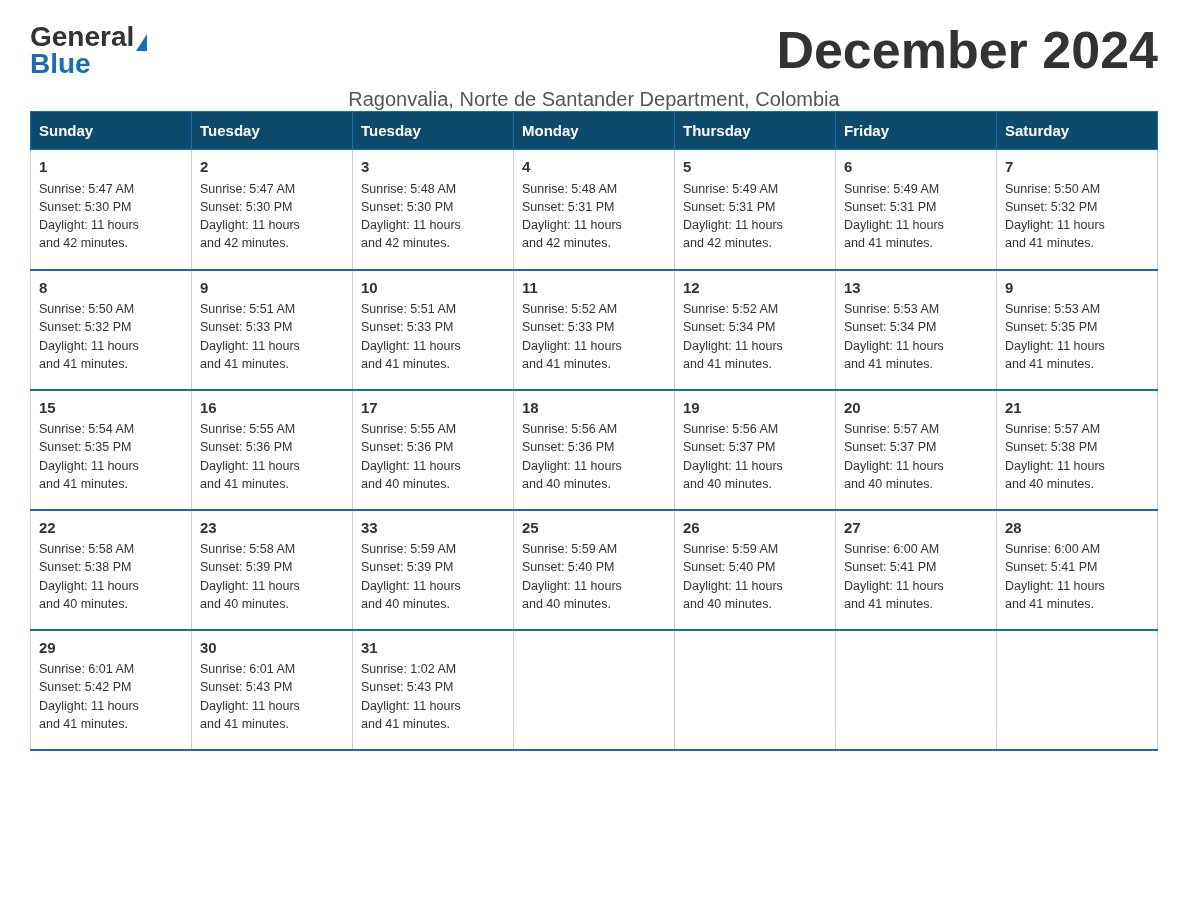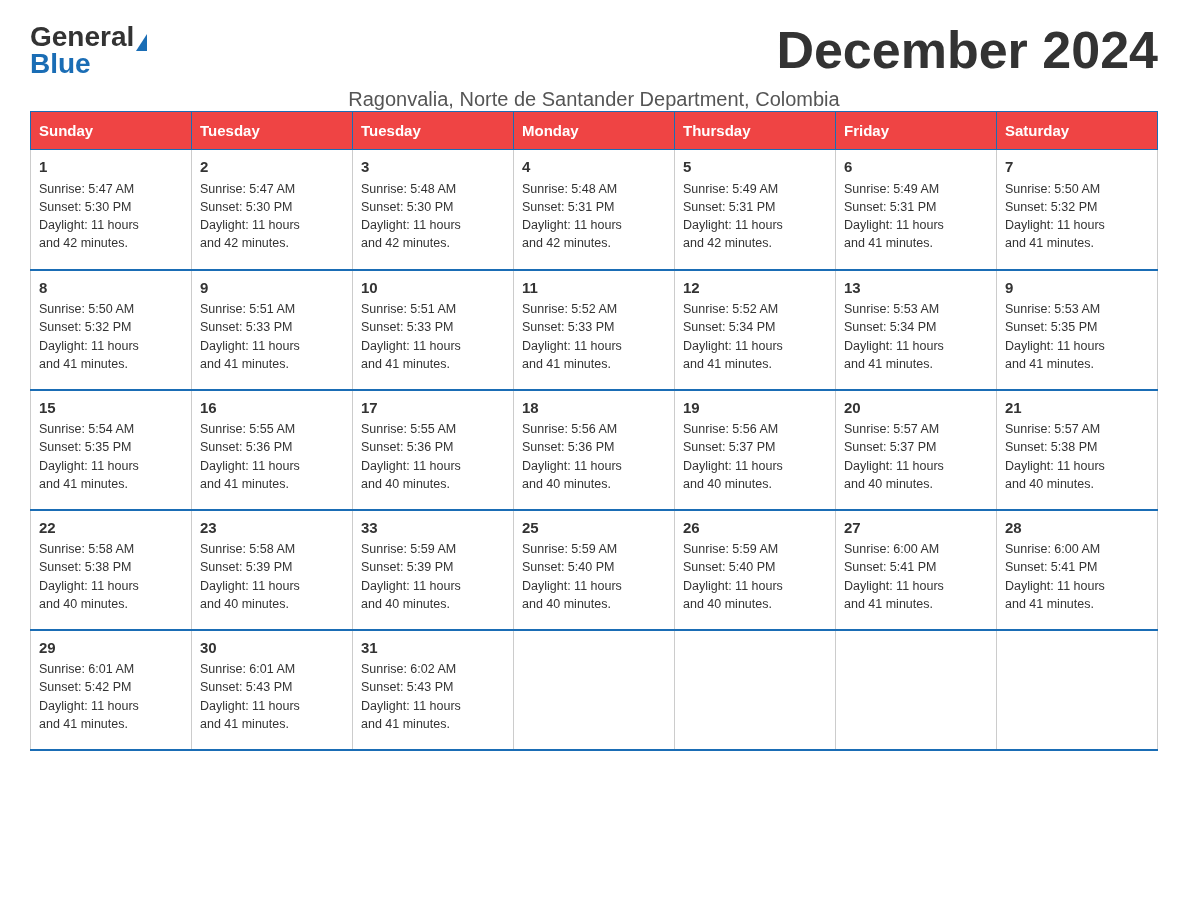--- a/index.html
+++ b/index.html
@@ -32,21 +32,21 @@
       font-size: 20px;
       color: #555;
       text-align: center;
     }
     table {
       width: 100%;
       border-collapse: collapse;
       table-layout: fixed;
     }
     thead tr th {
-      background-color: #ef4444;
+      background-color: #0c4a6e;
       color: #fff;
       font-size: 15px;
       font-weight: bold;
       padding: 10px 8px;
       text-align: left;
       border: 1px solid #1a6db5;
     }
     tbody tr td {
       vertical-align: top;
       padding: 6px 8px;
@@ -312,21 +312,21 @@
       </td>
         <td>
         <span class="day-number">30</span>
         <span>Sunrise: 6:01 AM</span><br>
         <span>Sunset: 5:43 PM</span><br>
         <span>Daylight: 11 hours</span><br>
         <span>and 41 minutes.</span>
       </td>
         <td>
         <span class="day-number">31</span>
-        <span>Sunrise: 6:02 AM</span><br>
+        <span>Sunrise: 1:02 AM</span><br>
         <span>Sunset: 5:43 PM</span><br>
         <span>Daylight: 11 hours</span><br>
         <span>and 41 minutes.</span>
       </td>
         <td class="empty-cell"></td>
         <td class="empty-cell"></td>
         <td class="empty-cell"></td>
         <td class="empty-cell"></td>
       </tr>
     </tbody>

